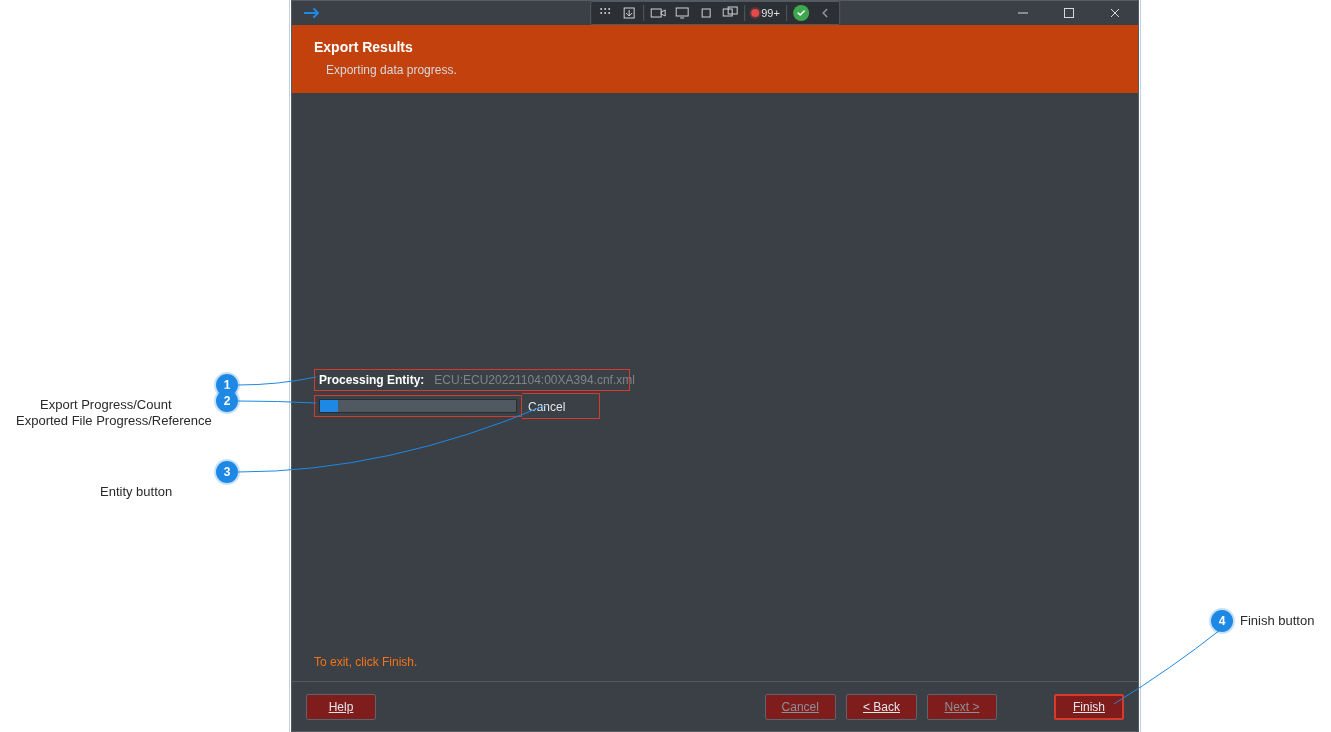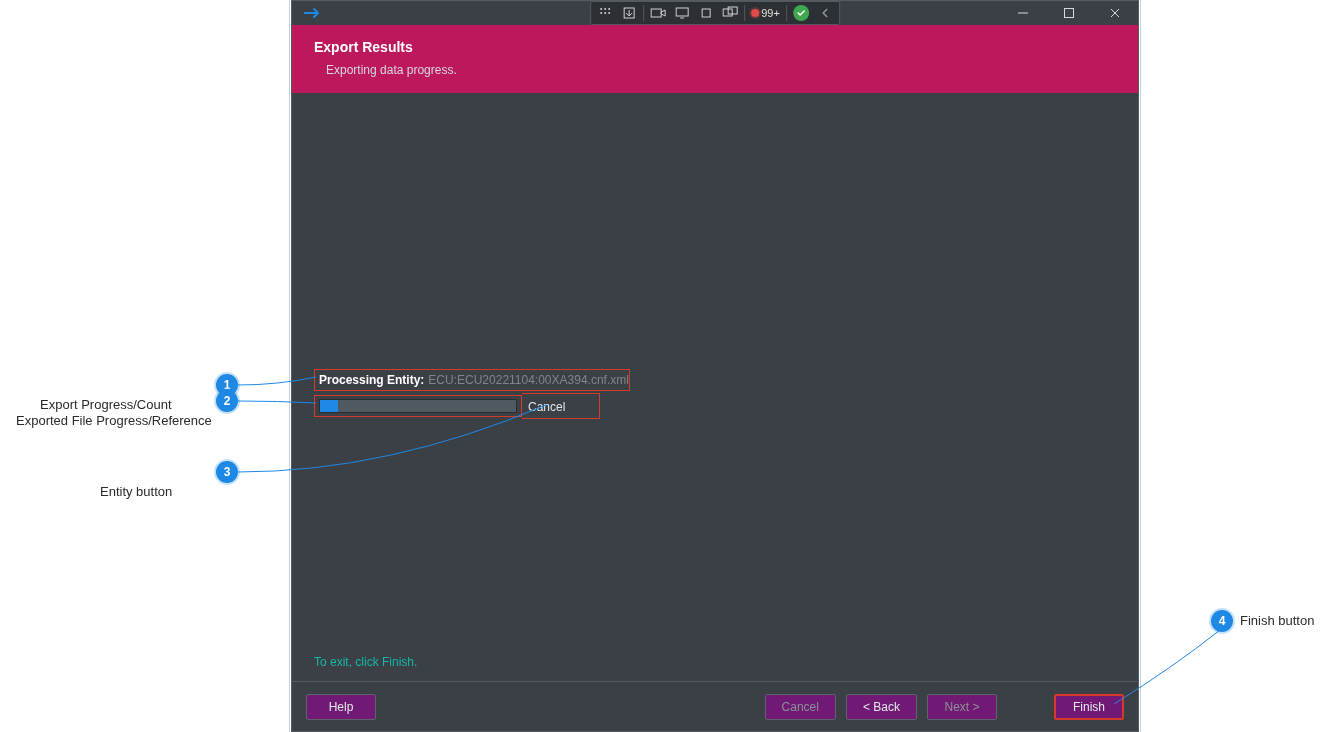--- a/index.html
+++ b/index.html
@@ -91,21 +91,21 @@
     height: 30px;
     display: flex;
     align-items: center;
     justify-content: center;
     color: #d6d9dc;
   }
   .win-btn svg { display:block; }
 
   
   .wizard-header {
-    background: #be185d;
+    background: #c2410c;
     padding: 14px 22px 16px 22px;
   }
   .wizard-header h1 {
     color: #ffffff;
     font-size: 14px;
     font-weight: 600;
   }
   .wizard-header p {
     color: #d6d9dc;
     font-size: 12px;
@@ -121,21 +121,21 @@
   }
   .progress-block {
     position: absolute;
     top: 276px;
     left: 22px;
     right: 22px;
   }
   .entity-row {
     display:flex;
     align-items: baseline;
-    gap: 4px;
+    gap: 10px;
     border: 1px solid #d63a2b;
     padding: 3px 6px 3px 4px;
     width: 316px;
   }
   .entity-label {
     color: #ffffff;
     font-weight: 600;
     font-size: 12px;
     white-space: nowrap;
   }
@@ -175,45 +175,46 @@
   .cancel-inline {
     color:#e3e6e9;
     font-size:12px;
     cursor:default;
   }
 
   .exit-hint {
     position:absolute;
     left:22px;
     bottom:12px;
-    color:#14b8a6;
+    color:#f97316;
     font-size:12px;
   }
 
   
   .wizard-footer {
     height: 50px;
     border-top:1px solid #54595e;
     background:#3b4046;
     display:flex;
     align-items:center;
     padding: 0 14px;
     gap:10px;
   }
   .btn {
     height:26px;
     min-width:70px;
     padding:0 16px;
-    background:#701a75;
+    background:#7f1d1d;
     border:1px solid #5d646b;
     color:#e4e7ea;
     font-size:12px;
     display:flex;align-items:center;justify-content:center;
     border-radius:2px;
     cursor:default;
+    text-decoration:underline;
   }
   .btn.disabled { color:#8b9196; }
   .btn.primary-outline { border:2px solid #d63a2b;margin-left:47px; }
   .footer-spacer { flex:1; }
 
   
   .callout-badge {
     position:absolute;
     width:22px;height:22px;border-radius:11px;
     background:#1e88e5;

